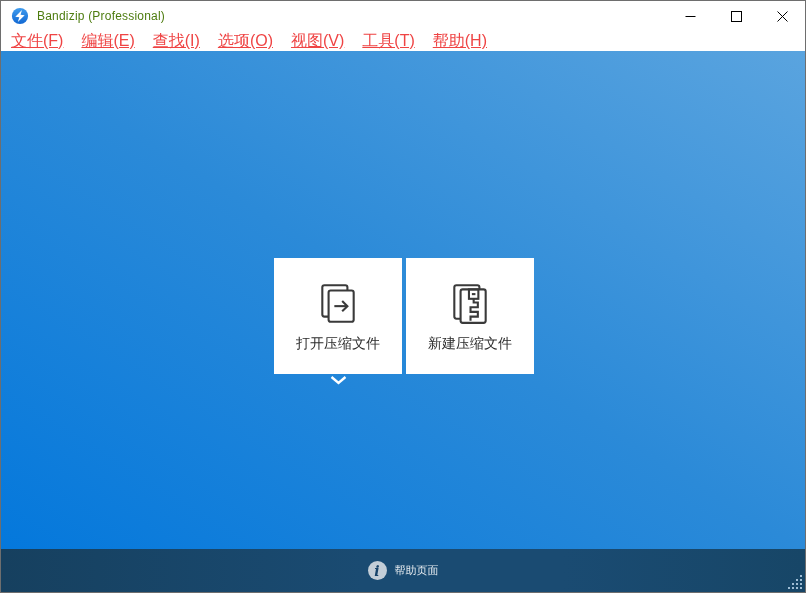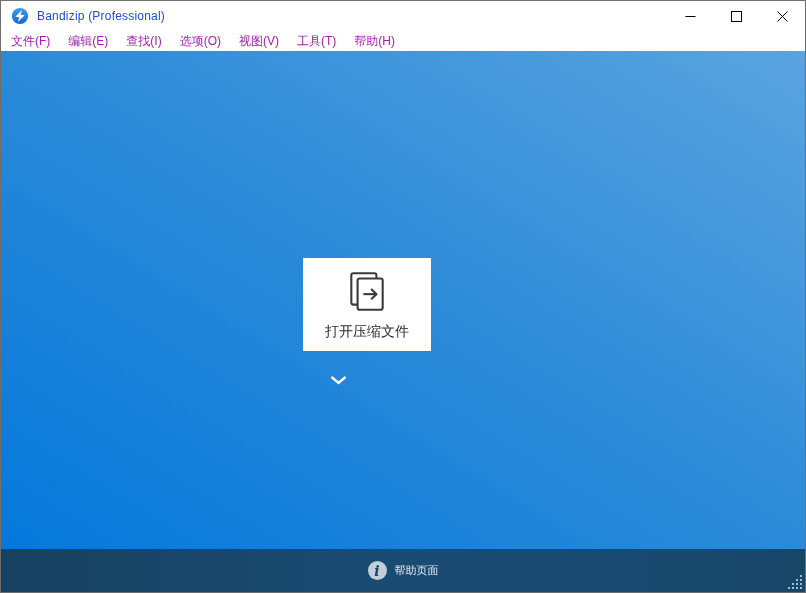--- a/index.html
+++ b/index.html
@@ -13,56 +13,56 @@
     background: #ffffff;
   }
 
   
   .titlebar {
     position: absolute; top: 0; left: 0; right: 0; height: 30px;
     background: #ffffff;
     display: flex; align-items: center;
   }
   .app-icon { width: 18px; height: 18px; margin: 0 8px 0 10px; display: inline-flex; }
-  .title-text { font-size: 12px; color: #1d4ed8; letter-spacing: 0.2px; }
+  .title-text { font-size: 12px; color: #4d7c0f; letter-spacing: 0.2px; }
   .win-controls { position: absolute; right: 0; top: 0; height: 30px; display: flex; }
   .win-btn {
     width: 46px; height: 30px; border: none; background: transparent;
     display: flex; align-items: center; justify-content: center; cursor: default;
   }
   .win-btn svg { display: block; }
 
   
   .menubar {
     position: absolute; top: 30px; left: 0; right: 0; height: 20px;
     background: #ffffff;
     display: flex; align-items: center; padding-left: 1px;
   }
   .menu-item {
-    font-size: 12px; color: #a21caf; padding: 0 9px; line-height: 20px;
+    font-size: 16px; color: #ef4444; padding: 0 9px; line-height: 20px;
     white-space: nowrap;
+    text-decoration: underline;
   }
 
   
   .main {
     position: absolute; top: 50px; left: 0; right: 0; height: 500px;
     background: linear-gradient(to top right, #0478dc 0%, #2b8ad8 50%, #5aa4df 100%);
   }
 
   .tile-row {
     position: absolute; top: 207px; left: 273px;
     display: flex; gap: 4px;
   }
   .tile {
-    width: 128px; height: 93px;
+    width: 128px; height: 116px;
     background: #ffffff;
     border: none;
     display: flex; flex-direction: column; align-items: center; justify-content: center;
     cursor: pointer;
-    margin-left: 29px;
   }
   .tile svg { display: block; margin-bottom: 9px; }
   .tile-label { font-size: 14px; color: #2b2b2b; }
 
   .chevron-wrap {
     position: absolute; top: 321px; left: 319px;  
     width: 36px; height: 16px;
     display: flex; align-items: center; justify-content: center;
     cursor: pointer;
   }
@@ -149,20 +149,30 @@
       <div class="tile">
         <svg width="46" height="46" viewBox="0 0 44 44">
           <rect x="7" y="5" width="24" height="30" rx="2" fill="none" stroke="#3a3a3a" stroke-width="2"></rect>
           <rect x="13" y="10" width="24" height="30" rx="2" fill="#ffffff" stroke="#3a3a3a" stroke-width="2"></rect>
           <line x1="18.5" y1="25" x2="30.5" y2="25" stroke="#3a3a3a" stroke-width="2"></line>
           <polyline points="26,20 31,25 26,30" fill="none" stroke="#3a3a3a" stroke-width="2"></polyline>
         </svg>
         <span class="tile-label">打开压缩文件</span>
       </div>
 
+      <div class="tile">
+        <svg width="46" height="46" viewBox="0 0 44 44">
+          <rect x="7" y="5" width="24" height="32" rx="2" fill="none" stroke="#3a3a3a" stroke-width="2"></rect>
+          <rect x="13" y="9" width="24" height="32" rx="2" fill="#ffffff" stroke="#3a3a3a" stroke-width="2"></rect>
+          <rect x="21" y="9" width="9" height="9" fill="none" stroke="#3a3a3a" stroke-width="2"></rect>
+          <line x1="23.8" y1="13.5" x2="27.2" y2="13.5" stroke="#3a3a3a" stroke-width="2"></line>
+          <path d="M25.5,18 v3.5 h4 v4.5 h-7 v4.5 h7 v4.5 h-7 v4" fill="none" stroke="#3a3a3a" stroke-width="2"></path>
+        </svg>
+        <span class="tile-label">新建压缩文件</span>
+      </div>
     </div>
 
     <div class="chevron-wrap">
       <svg width="17" height="9" viewBox="0 0 17 9">
         <polyline points="1.5,1 8.5,7 15.5,1" fill="none" stroke="#ffffff" stroke-width="2.4"></polyline>
       </svg>
     </div>
 
   </div>
 

